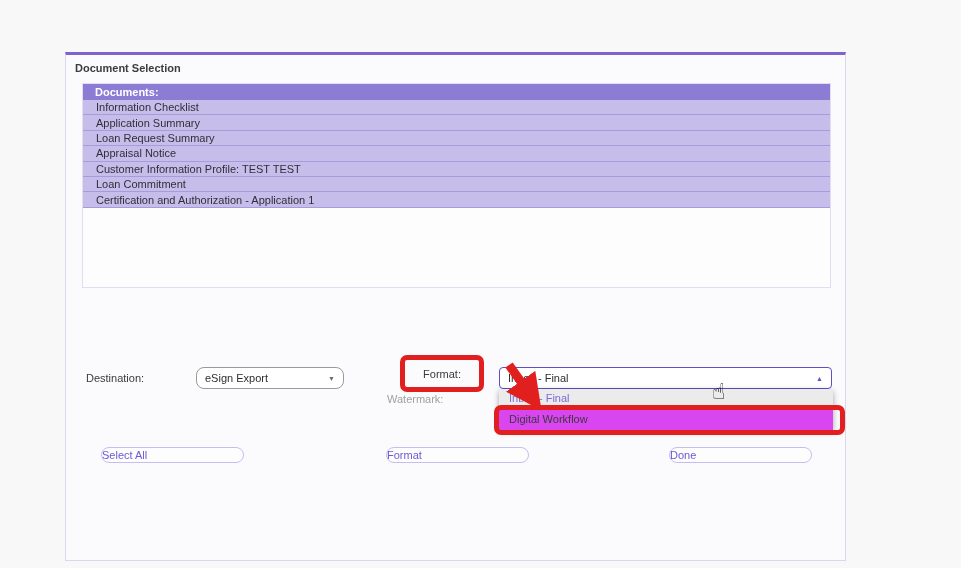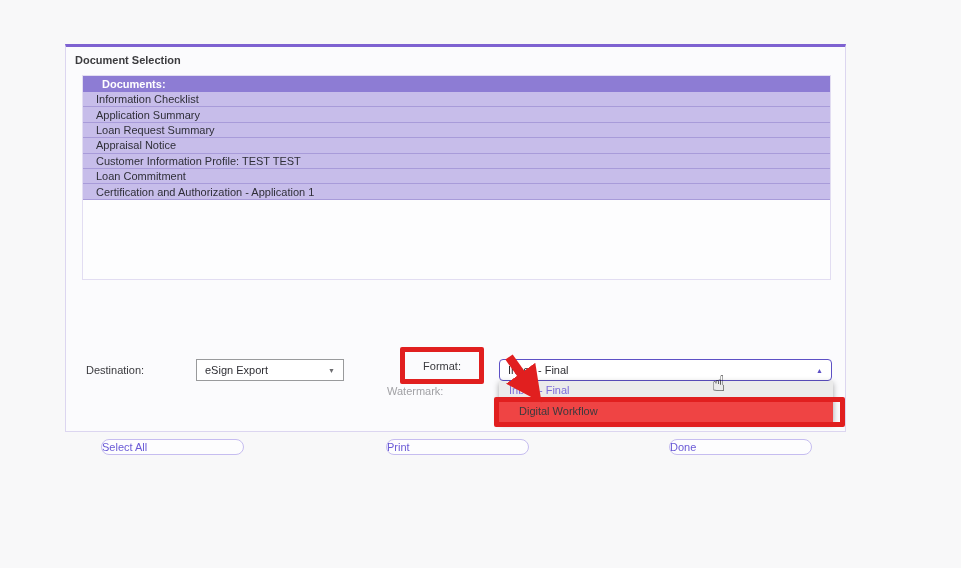--- a/index.html
+++ b/index.html
@@ -5,76 +5,76 @@
   * { margin:0; padding:0; box-sizing:border-box; }
   html,body { width:961px; height:568px; overflow:hidden; }
   body {
     position:relative;
     background:#f8f8f9;
     font-family:"Liberation Sans", sans-serif;
     font-size:11px;
     color:#333;
   }
   .dialog {
-    position:absolute; left:65px; top:44px; width:781px; height:388px;
+    position:absolute; left:65px; top:52px; width:781px; height:509px;
     background:#fbfbfd;
     border:1px solid #dcd6f0;
     border-top:3px solid #7e62d1;
   }
   .dialog-title {
     position:absolute; left:9px; top:7px;
     font-size:11px; font-weight:bold; color:#3c3c3f;
   }
   .doc-list {
     position:absolute; left:16px; top:28px; width:749px; height:205px;
     background:#fdfdfe; border:1px solid #e2ddf2; overflow:hidden;
   }
   .doc-header {
-    height:16px; line-height:16px; padding-left:19px;
+    height:16px; line-height:16px; padding-left:12px;
     background:#8d7cd4; color:#ffffff; font-weight:bold;
   }
   .doc-row {
     height:15.4px; display:flex; align-items:center; padding-left:13px;
     background:#c7bdea; color:#2f2f38;
     border-bottom:1px solid #a89bd9;
   }
   .field-label { position:absolute; font-size:11px; color:#3a3a3e; }
   .grey-label  { position:absolute; font-size:11px; color:#a1a1a5;text-align:right; }
   .select-box {
     position:absolute; height:22px; background:#ffffff;
-    border:1px solid #999a9c; border-radius:0;
+    border:1px solid #999a9c; border-radius:8px;
     display:flex; align-items:center; padding:0 8px; color:#2e2e33;
   }
   .select-box .caret { margin-left:auto; font-size:7px; color:#6d6d70; }
   .format-select {
     position:absolute; left:433px; top:312px; width:333px; height:22px;
     background:#ffffff; border:1px solid #5d50c5; border-radius:4px;
     display:flex; align-items:center; padding:0 8px; color:#2e2e33; z-index:4;
   }
   .format-select .caret { margin-left:auto; font-size:7px; color:#5d50c5; }
   .dropdown-list {
     position:absolute; left:433px; top:334px; width:334px; z-index:5;
     background:#ffffff; box-shadow:0 2px 6px rgba(0,0,0,0.35);
   }
   .dropdown-option-selected {
     height:19px; line-height:19px; padding-left:10px;
     background:#ebebeb; color:#7b6cd9;
   }
   .dropdown-option {
-    height:22px; line-height:22px; padding-left:20px;
-    background:#ef4444; color:#3a3a3e;
+    height:22px; line-height:22px; padding-left:10px;
+    background:#d946ef; color:#3a3a3e;
   }
   .btn {
     position:absolute; top:392px; width:143px; height:16px;
     background:#fdfdfe; border:1px solid #c6bdf0; border-radius:8px;
     color:#6a5ad6; font-size:11px; text-align:left; line-height:14px;
     cursor:pointer;
   }
   .annot-box {
-    position:absolute; border:5px solid #e11f1f; border-radius:2px; z-index:9;
+    position:absolute; border:5px solid #e11f1f; border-radius:7px; z-index:9;
     background:transparent;
   }
   .annot-format-box {
     left:334px; top:300px; width:84px; height:37px;
     display:flex; align-items:center; justify-content:center;
     background:#fbfbfd;
   }
   .annot-option-box { left:428px; top:350px; width:351px; height:30px; }
   .annot-arrow { position:absolute; left:437px; top:305px; z-index:8; }
   .hand-cursor {
@@ -130,16 +130,16 @@
       <marker id="ah" markerWidth="4" markerHeight="4" refX="1.6" refY="2" orient="auto">
         <path d="M0,0 L4,2 L0,4 z" fill="#e11f1f"></path>
       </marker>
     </defs>
     <line x1="6" y1="5" x2="26" y2="33" stroke="#e11f1f" stroke-width="9" marker-end="url(#ah)"></line>
   </svg>
 
   <div class="hand-cursor">☝</div>
 
   <div class="btn" style="left:35px;">Select All</div>
-  <div class="btn" style="left:320px;">Print</div>
+  <div class="btn" style="left:320px;">Format</div>
   <div class="btn" style="left:603px;">Done</div>
 
 </div>
 
 </body></html>

